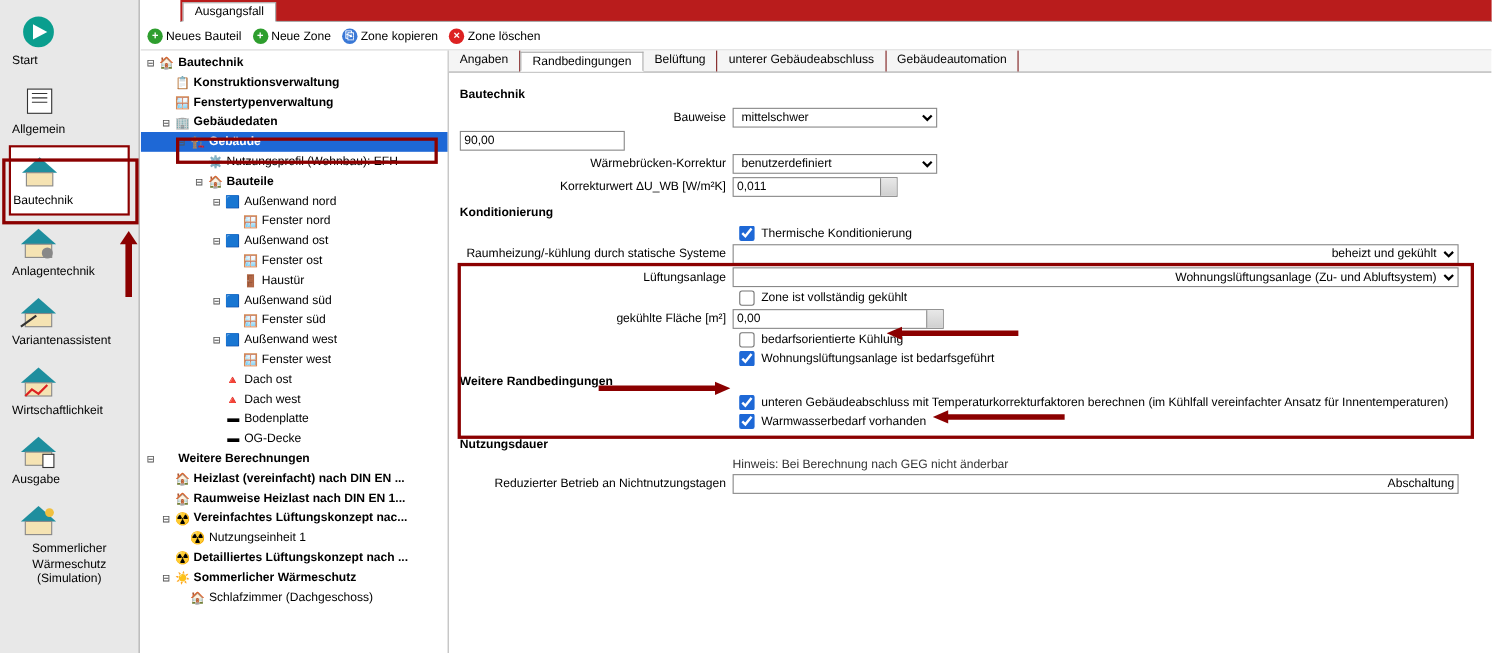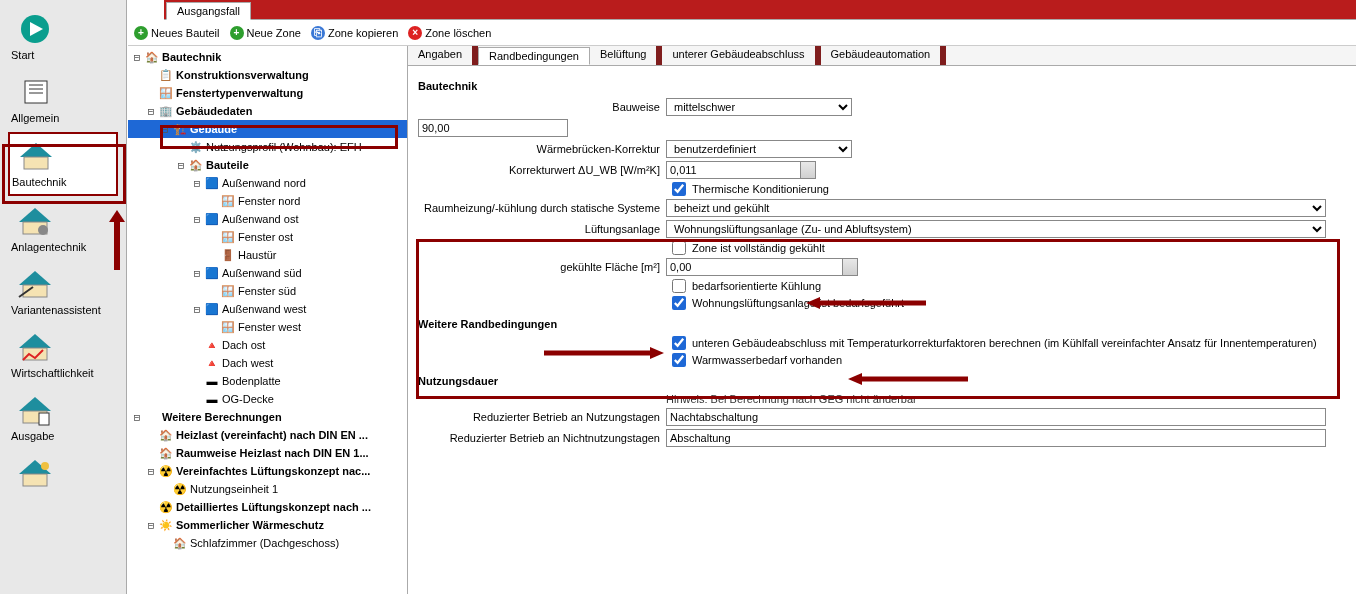--- a/index.html
+++ b/index.html
@@ -36,32 +36,32 @@
 .tree-row .tlbl { }
 .tree-row.selected { background: #1e68d6; color: #fff; }
 .tree-row.selected .tlbl { color: #fff; }
 .tree-row.bold .tlbl { font-weight: bold; }
 .ind1 { padding-left: 18px; } .ind2 { padding-left: 32px; } .ind3 { padding-left: 48px; } .ind4 { padding-left: 64px; } .ind5 { padding-left: 80px; }
 .tree-highlight { position: absolute; left: 160px; top: 125px; width: 238px; height: 24px; border: 3px solid #8b0000; pointer-events: none; }
 
 
 .content { position: absolute; left: 408px; top: 46px; width: 948px; height: 548px; background: #fff; }
 .sub-tabs { display: flex; border-bottom: 1px solid #aaa; height: 20px; background: #f5f5f5; }
-.sub-tab { padding: 2px 10px; border-right: 6px solid #7f1d1d; cursor: pointer; }
+.sub-tab { padding: 2px 10px; border-right: 1px solid #7f1d1d; cursor: pointer; }
 .sub-tab.active { background: #fff; border: 1px solid #aaa; border-bottom: 1px solid #fff; margin-top: 1px; }
 
 .form-area { padding: 6px 10px; position: relative; }
 .section-title { font-weight: bold; margin: 8px 0 6px 0; }
 .field-row { display: flex; align-items: center; margin: 3px 0; }
 .field-label { width: 248px; text-align: right; padding-right: 6px; }
 .field-ctrl { }
 select.ctrl, input.ctrl { border: 1px solid #888; padding: 1px 3px; font-size: 11px; height: 18px; background: #fff; }
 select.ctrl { width: 186px; }
 input.ctrl.num { width: 150px; text-align: left; }
-select.ctrl.wide, input.ctrl.wide { width: 660px; }
+select.ctrl.wide, input.ctrl.wide { width: 660px; text-align: right; }
 .spinner-wrap { position: relative; display: inline-block; }
 .spinner-wrap::after { content: ""; position: absolute; right: 1px; top: 1px; width: 14px; height: 16px;
   background: linear-gradient(#e8e8e8,#d0d0d0); border-left: 1px solid #888; }
 .chk-row { display: flex; align-items: center; gap: 6px; margin: 3px 0 3px 254px; }
 input[type=checkbox] { width: 14px; height: 14px; }
 input[type=checkbox]:checked { accent-color: #1e68d6; }
 
 .group-box { position: absolute; left: 8px; top: 218px; width: 924px; height: 152px; border: 3px solid #8b0000; pointer-events: none; }
 .red-arrow-r { position: absolute; width: 120px; height: 16px; pointer-events: none; }
 
@@ -142,20 +142,21 @@
     <span class="lbl">Ausgabe</span>
   </div>
   <div class="sidebar-btn">
     <span class="ico">
         <svg width="40" height="34">
           <polygon points="20,4 36,18 4,18" fill="#1e8e9e"></polygon>
           <rect x="8" y="18" width="24" height="12" fill="#f5e3b3" stroke="#888"></rect>
           <circle cx="30" cy="10" r="4" fill="#f0c040"></circle>
         </svg>
       </span>
+    <span class="lbl">Sommerlicher Wärmeschutz (Simulation)</span>
   </div>
 </div>
 <div class="highlight-box-left"></div>
 <svg class="red-arrow-up">
     <line x1="11" y1="60" x2="11" y2="8" stroke="#8b0000" stroke-width="6"></line>
     <polygon points="3,12 19,12 11,0" fill="#8b0000"></polygon>
   </svg>
 
 <div class="top-tab-bar">
   <div class="top-tab">Ausgangsfall</div>
@@ -347,20 +348,21 @@
     </div>
     <div class="field-row">
       <div class="field-label">Wärmebrücken-Korrektur</div>
       <div class="field-ctrl"><select class="ctrl"><option>benutzerdefiniert</option></select></div>
     </div>
     <div class="field-row">
       <div class="field-label">Korrekturwert ΔU_WB [W/m²K]</div>
       <div class="field-ctrl"><span class="spinner-wrap"><input class="ctrl num" value="0,011" style=""></span></div>
     </div>
 
+    <div class="section-title">Konditionierung</div>
 
     <div class="chk-row">
         <input type="checkbox" checked="" style="">
         <span>Thermische Konditionierung</span>
       </div>
 
     <div class="field-row">
       <div class="field-label">Raumheizung/-kühlung durch statische Systeme</div>
       <div class="field-ctrl"><select class="ctrl wide"><option>beheizt und gekühlt</option></select></div>
     </div>
@@ -396,24 +398,20 @@
     <div class="chk-row">
         <input type="checkbox" checked="" style="">
         <span>Warmwasserbedarf vorhanden</span>
       </div>
 
     <div class="section-title">Nutzungsdauer</div>
     <div class="field-row">
         <div class="field-label"></div>
         <div style="color:#333">Hinweis: Bei Berechnung nach GEG nicht änderbar</div>
       </div>
-    <div class="field-row">
-      <div class="field-label">Reduzierter Betrieb an Nutzungstagen</div>
-      <div class="field-ctrl"><input class="ctrl wide" readonly="" value="Nachtabschaltung" style=""></div>
-    </div>
     <div class="field-row">
       <div class="field-label">Reduzierter Betrieb an Nichtnutzungstagen</div>
       <div class="field-ctrl"><input class="ctrl wide" readonly="" value="Abschaltung" style=""></div>
     </div>
 
     <div class="group-box" style="top:173px;height:160px"></div>
 
     <svg class="red-arrow-r" style="left:398px;top:229px">
         <line x1="120" y1="8" x2="12" y2="8" stroke="#8b0000" stroke-width="5"></line>
         <polygon points="0,8 14,2 14,14" fill="#8b0000"></polygon>

